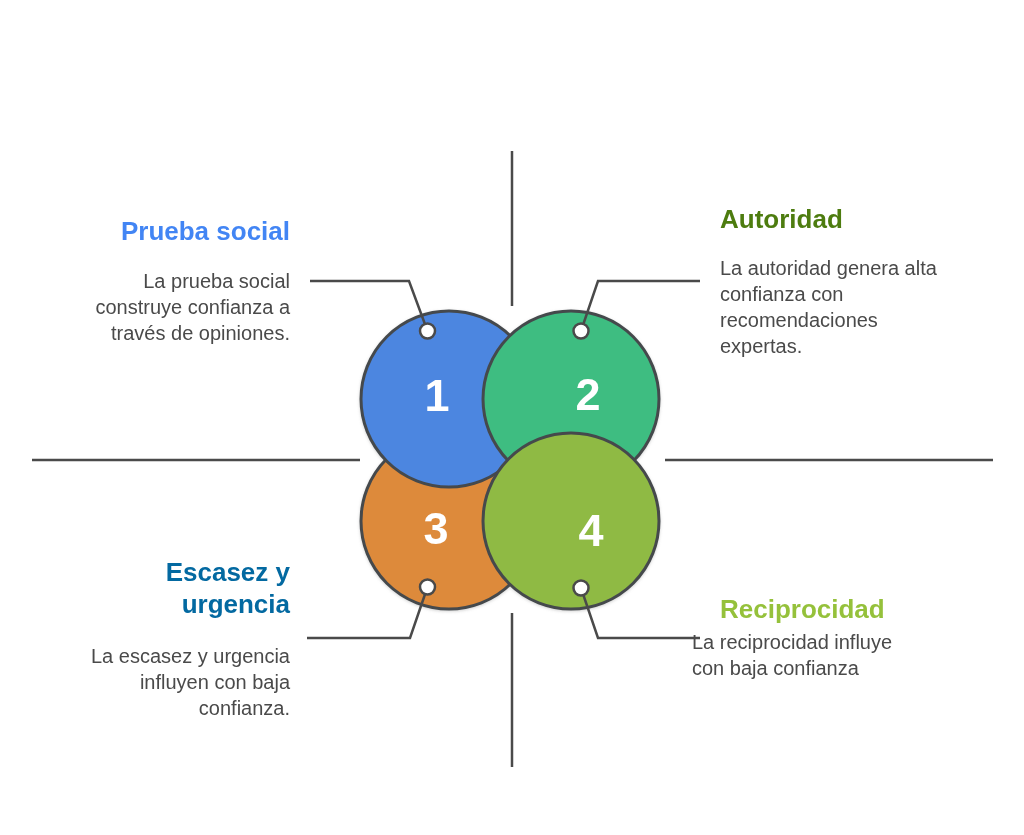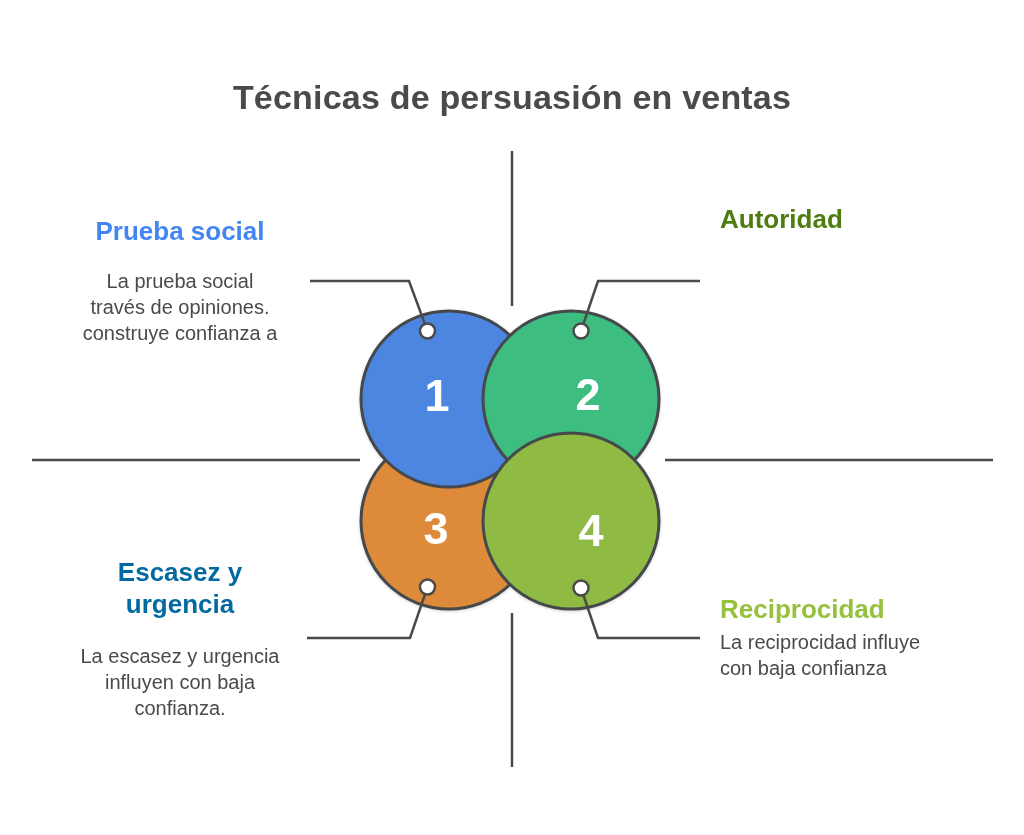--- a/index.html
+++ b/index.html
@@ -20,29 +20,29 @@
     text-align:center; font-size:34px; line-height:40px; font-weight:700;
     letter-spacing:0.2px;
   }
   .heading {
     position:absolute; font-weight:700; font-size:26px; line-height:32px;
   }
   .body-text {
     position:absolute; font-size:20px; line-height:26px; color:#4a4a4a;
   }
   .body-text .line { white-space:nowrap; }
-  .align-right { text-align:center; }
+  .align-right { text-align:right; }
   .tl-heading { left:70px; top:215px; width:220px; }
   .tl-body    { left:70px; top:268px; width:220px; }
   .tr-heading { left:720px; top:203px; width:250px; }
   .tr-body    { left:720px; top:255px; width:250px; }
   .bl-heading { left:70px; top:556px; width:220px; }
   .bl-body    { left:70px; top:643px; width:220px; }
   .br-heading { left:720px; top:573px; width:250px;margin-top:20px; }
-  .br-body    { left:720px; top:629px; width:250px; }
+  .br-body    { left:692px; top:629px; width:250px; }
   .circles { filter:drop-shadow(0px 1px 1.5px rgba(80,80,80,0.25)); }
 </style>
 </head>
 <body>
 
 <div class="stage">
 
   <svg class="diagram" width="1024" height="835" viewBox="0 0 1024 835">
 
     <g fill="none" stroke-width="2.5" stroke="#4a4a4a">
@@ -72,30 +72,35 @@
       <circle cx="427.5" cy="587" r="7.5" fill="#ffffff"></circle>
       <circle cx="581" cy="588" r="7.5" fill="#ffffff"></circle>
     </g>
 
     <text x="437" y="395">1</text>
     <text x="588" y="394">2</text>
     <text x="436" y="528">3</text>
     <text x="591" y="530">4</text>
   </svg>
 
-  <div class="title" style="color: rgb(74, 74, 74);">Técnicas de persuasión en ventas</div>
 
   <div class="heading align-right tl-heading" style="color: rgb(66, 133, 244);">Prueba social</div>
   <div class="body-text align-right tl-body">
     <div class="line">La prueba social</div>
+    <div class="line">construye confianza a</div>
     <div class="line">través de opiniones.</div>
-    <div class="line">construye confianza a</div>
   </div>
 
   <div class="heading tr-heading" style="color: #4d7c0f;">Autoridad</div>
+  <div class="body-text tr-body">
+    <div class="line">La autoridad genera alta</div>
+    <div class="line">confianza con</div>
+    <div class="line">recomendaciones</div>
+    <div class="line">expertas.</div>
+  </div>
 
   <div class="heading align-right bl-heading" style="color: #0369a1;">Escasez y urgencia</div>
   <div class="body-text align-right bl-body">
     <div class="line">La escasez y urgencia</div>
     <div class="line">influyen con baja</div>
     <div class="line">confianza.</div>
   </div>
 
   <div class="heading br-heading" style="color: rgb(149, 193, 59);">Reciprocidad</div>
   <div class="body-text br-body">

